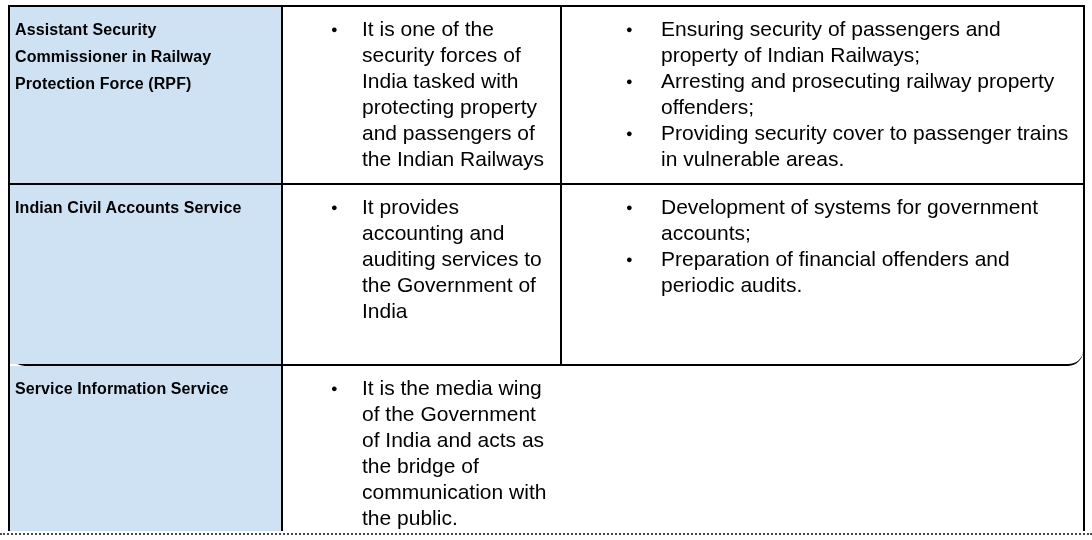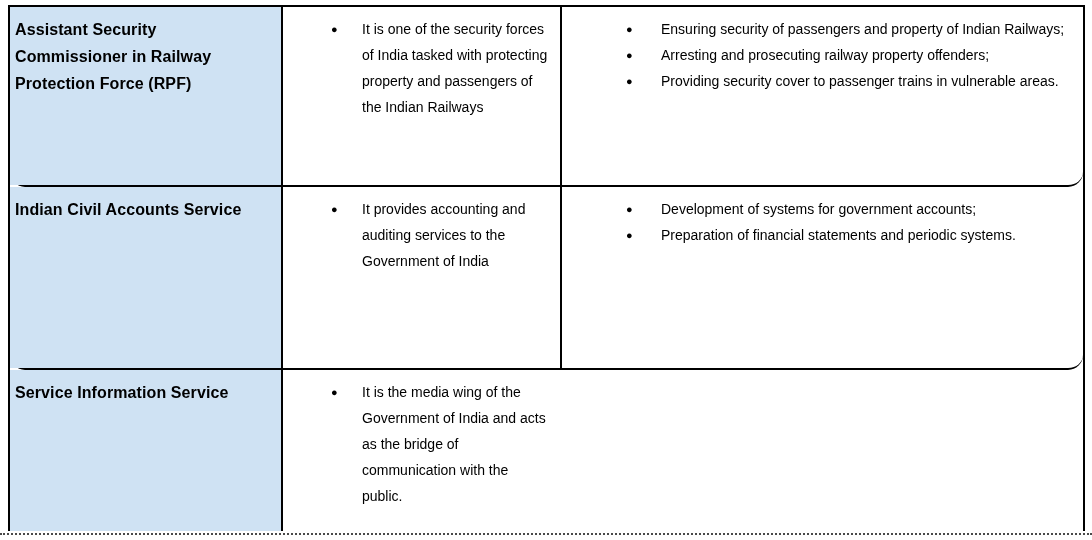--- a/index.html
+++ b/index.html
@@ -23,42 +23,42 @@
     border-top: 2px solid #000;
     border-left: 2px solid #000;
     border-right: 2px solid #000;
     display: flex;
     flex-direction: column;
     overflow: hidden;
     background: #ffffff;
   }
 
   .t-row { display: flex; border-bottom: 2px solid #000; }
-  .t-row.r1 { height: 180px; border-radius: 15px; }
+  .t-row.r1 { height: 180px; }
   .t-row.r2 { height: 183px; border-radius: 15px; }
   .t-row.r3 { flex: 1; border-bottom: none; }
 
   .cell { height: 100%; overflow: hidden; }
 
   .cell.c1 {
     width: 271px;
     background: #cfe2f3;
     font-weight: bold;
     font-size: 16px;
     line-height: 27px;
     padding: 9px 14px 0 5px;
     letter-spacing: 0.1px;
   }
 
   .cell.c2 { width: 279px; border-left: 2px solid #000; }
   .cell.c3 { flex: 1; border-left: 2px solid #000; }
 
   .bullets {
     list-style: none;
-    font-size: 14px;
+    font-size: 21px;
     line-height: 26px;
     padding-top: 9px;
   }
   .cell.c2 .bullets { padding-left: 48px; padding-right: 10px; }
   .cell.c3 .bullets { padding-left: 64px; padding-right: 14px; }
 
   .bullets li { position: relative; padding-left: 31px; }
   .cell.c3 .bullets li { padding-left: 35px; }
 
   .bullets li::before {
@@ -109,21 +109,21 @@
         <span>Indian Civil Accounts Service</span>
       </div>
       <div class="cell c2">
         <ul class="bullets">
           <li>It provides accounting and auditing services to the Government of India</li>
         </ul>
       </div>
       <div class="cell c3">
         <ul class="bullets">
           <li>Development of systems for government accounts;</li>
-          <li>Preparation of financial statements and periodic systems.</li>
+          <li>Preparation of financial offenders and periodic audits.</li>
         </ul>
       </div>
     </div>
 
     <div class="t-row r3">
       <div class="cell c1">
         <span>Service Information Service</span>
       </div>
       <div class="cell c2">
         <ul class="bullets">

